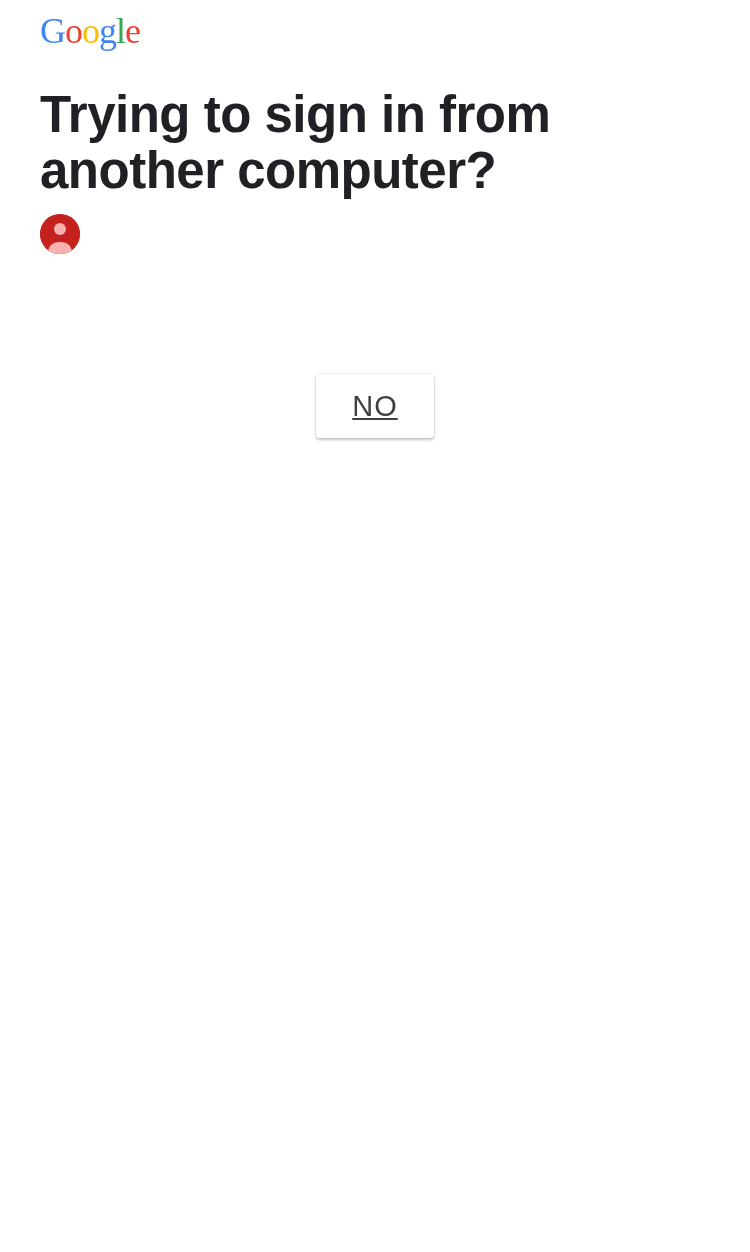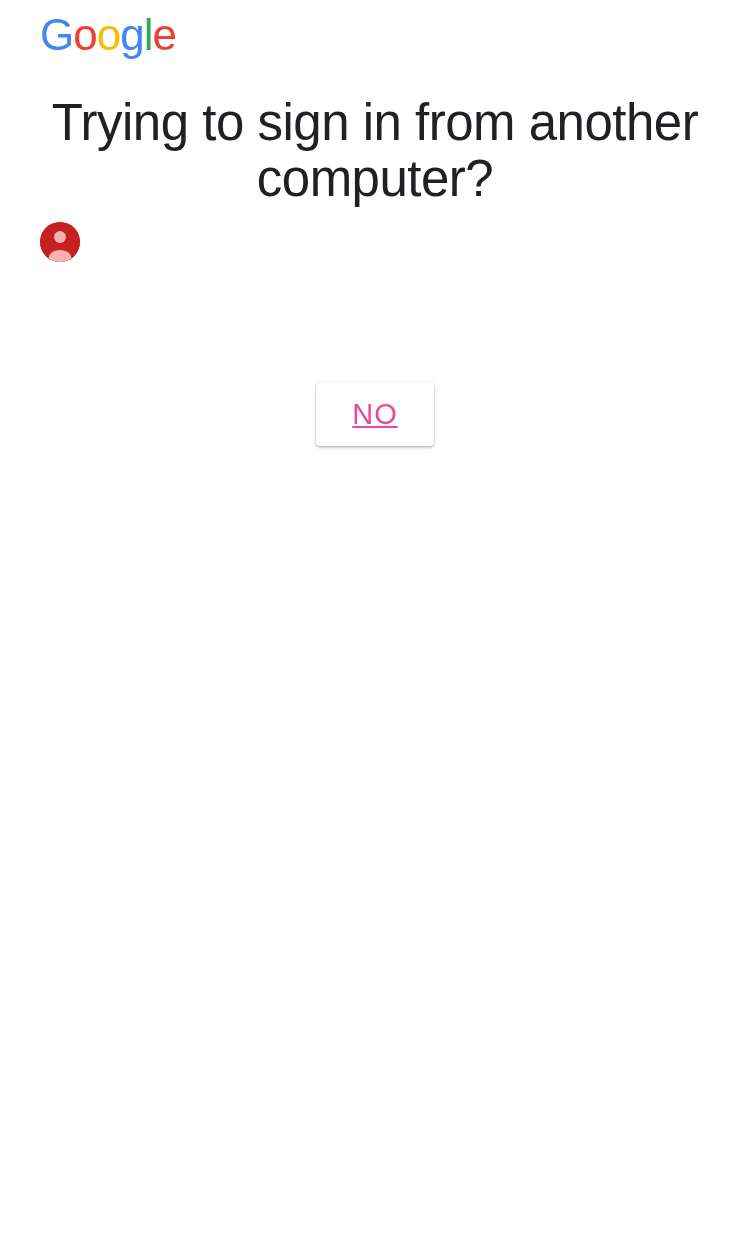--- a/index.html
+++ b/index.html
@@ -11,39 +11,38 @@
       width: 750px;
       height: 1252px;
       background: #ffffff;
       font-family: Arial, Helvetica, sans-serif;
       padding: 10px 40px;
     }
     .logo {
       margin-bottom: 35px;
     }
     .logo-text {
-      font-size: 44px;
+      font-size: 36px;
       font-weight: 500;
       letter-spacing: -1px;
-      font-family: Liberation Sans, sans-serif;
+      font-family: Liberation Serif, serif;
     }
     .logo-text .g1 { color: #4285F4; }
     .logo-text .o1 { color: #EA4335; }
     .logo-text .o2 { color: #FBBC05; }
     .logo-text .g2 { color: #4285F4; }
     .logo-text .l  { color: #34A853; }
     .logo-text .e  { color: #EA4335; }
     .heading {
       font-size: 51px;
-      font-weight: 400;
+      font-weight: 700;
       color: #202124;
       line-height: 1.1;
       margin-bottom: 15px;
       letter-spacing: -0.5px;
-      text-align: center;
     }
     .account-row {
       display: flex;
       align-items: center;
       gap: 16px;
       margin-bottom: 120px;
     }
     .avatar {
       width: 40px;
       height: 40px;
@@ -73,21 +72,21 @@
     .prompt-button {
       min-width: 118px;
       height: 64px;
       padding: 0 32px;
       background: #ffffff;
       border: none;
       border-radius: 4px;
       box-shadow: 0 2px 3px rgba(0,0,0,0.22), 0 0 0 1px rgba(0,0,0,0.05);
       font-size: 29px;
       font-weight: 500;
-      color: #ec4899;
+      color: #404040;
       text-decoration: underline;
       cursor: pointer;
       font-family: Arial, sans-serif;
       letter-spacing: 1px;
     }
   </style>
 </head>
 <body>
 
 <div class="logo">

